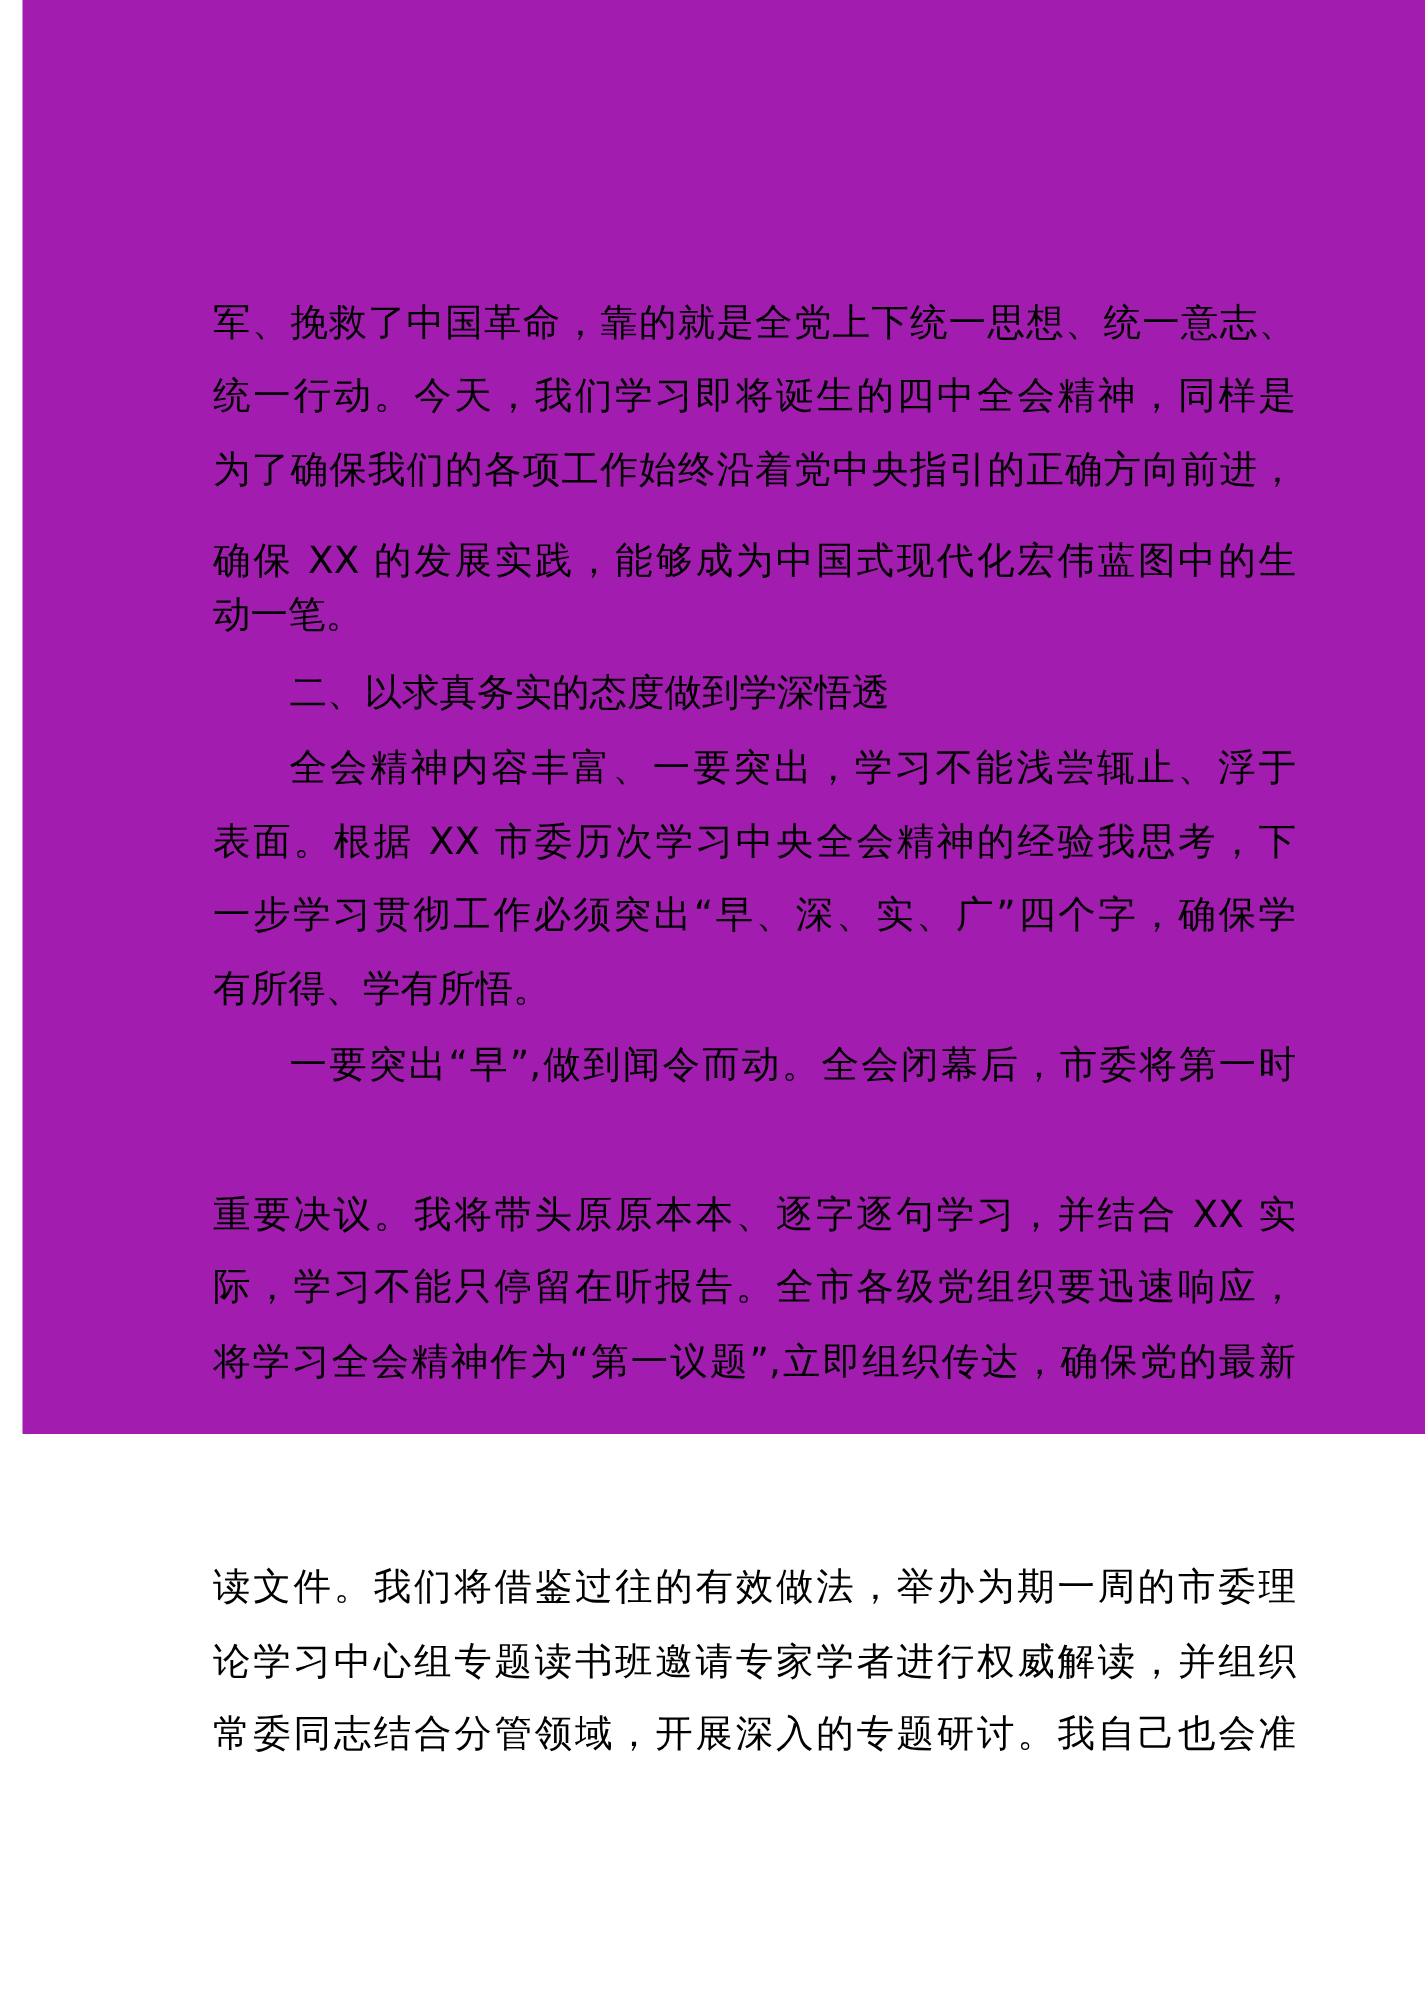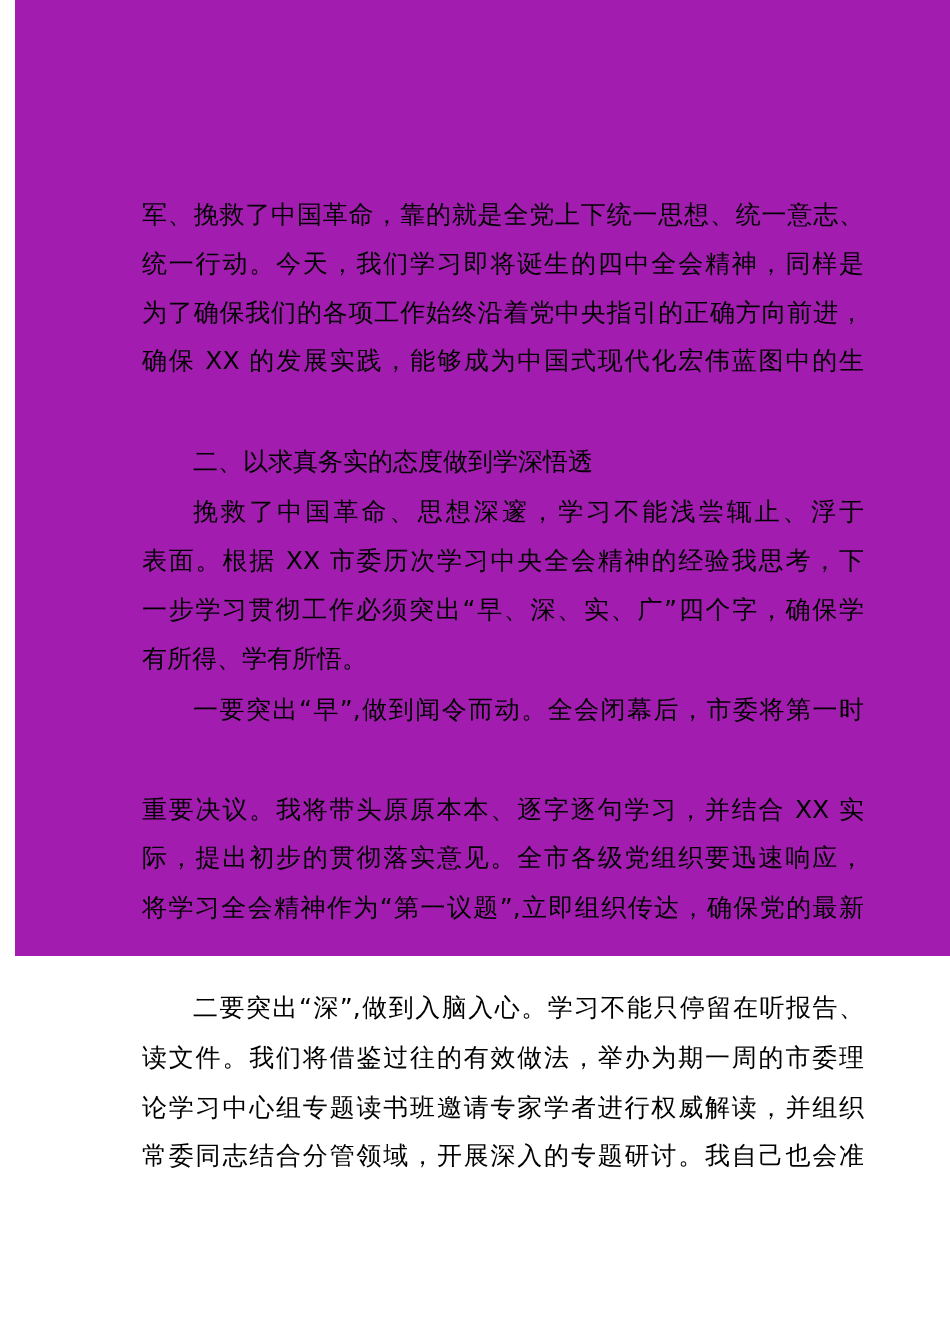--- a/index.html
+++ b/index.html
@@ -22,31 +22,31 @@
   .line.indent { left: 178px; width: 671px; }
   .line.heading { font-weight: normal; text-align-last: left; }
 </style>
 </head>
 <body>
 
 <div class="page">
   <div class="line" style="top:195px">军、挽救了中国革命，靠的就是全党上下统一思想、统一意志、</div>
   <div class="line" style="top:244px">统一行动。今天，我们学习即将诞生的四中全会精神，同样是</div>
   <div class="line" style="top:293px">为了确保我们的各项工作始终沿着党中央指引的正确方向前进，</div>
-  <div class="line" style="top:341px">确保 XX 的发展实践，能够成为中国式现代化宏伟蓝图中的生</div>
+  <div class="line" style="top:354px">确保 XX 的发展实践，能够成为中国式现代化宏伟蓝图中的生</div>
+  <div class="line last" style="top:390px">动一笔。</div>
 
   <div class="line indent heading" style="top:442px">二、以求真务实的态度做到学深悟透</div>
 
-  <div class="line indent" style="top:492px">挽救了中国革命、思想深邃，学习不能浅尝辄止、浮于</div>
+  <div class="line indent" style="top:492px">全会精神内容丰富、一要突出，学习不能浅尝辄止、浮于</div>
   <div class="line" style="top:541px">表面。根据 XX 市委历次学习中央全会精神的经验我思考，下</div>
   <div class="line" style="top:590px">一步学习贯彻工作必须突出“早、深、实、广”四个字，确保学</div>
   <div class="line last" style="top:639px">有所得、学有所悟。</div>
 
   <div class="line indent" style="top:690px">一要突出“早”,做到闻令而动。全会闭幕后，市委将第一时</div>
   <div class="line" style="top:790px">重要决议。我将带头原原本本、逐字逐句学习，并结合 XX 实</div>
-  <div class="line" style="top:838px">际，提出初步的贯彻落实意见。全市各级党组织要迅速响应，</div>
+  <div class="line" style="top:838px">际，学习不能只停留在听报告。全市各级党组织要迅速响应，</div>
   <div class="line" style="top:888px">将学习全会精神作为“第一议题”,立即组织传达，确保党的最新</div>
 
-  <div class="line indent" style="top:988px">二要突出“深”,做到入脑入心。学习不能只停留在听报告、</div>
   <div class="line" style="top:1038px">读文件。我们将借鉴过往的有效做法，举办为期一周的市委理</div>
   <div class="line" style="top:1088px">论学习中心组专题读书班邀请专家学者进行权威解读，并组织</div>
   <div class="line" style="top:1136px">常委同志结合分管领域，开展深入的专题研讨。我自己也会准</div>
 </div>
 
 </body></html>

